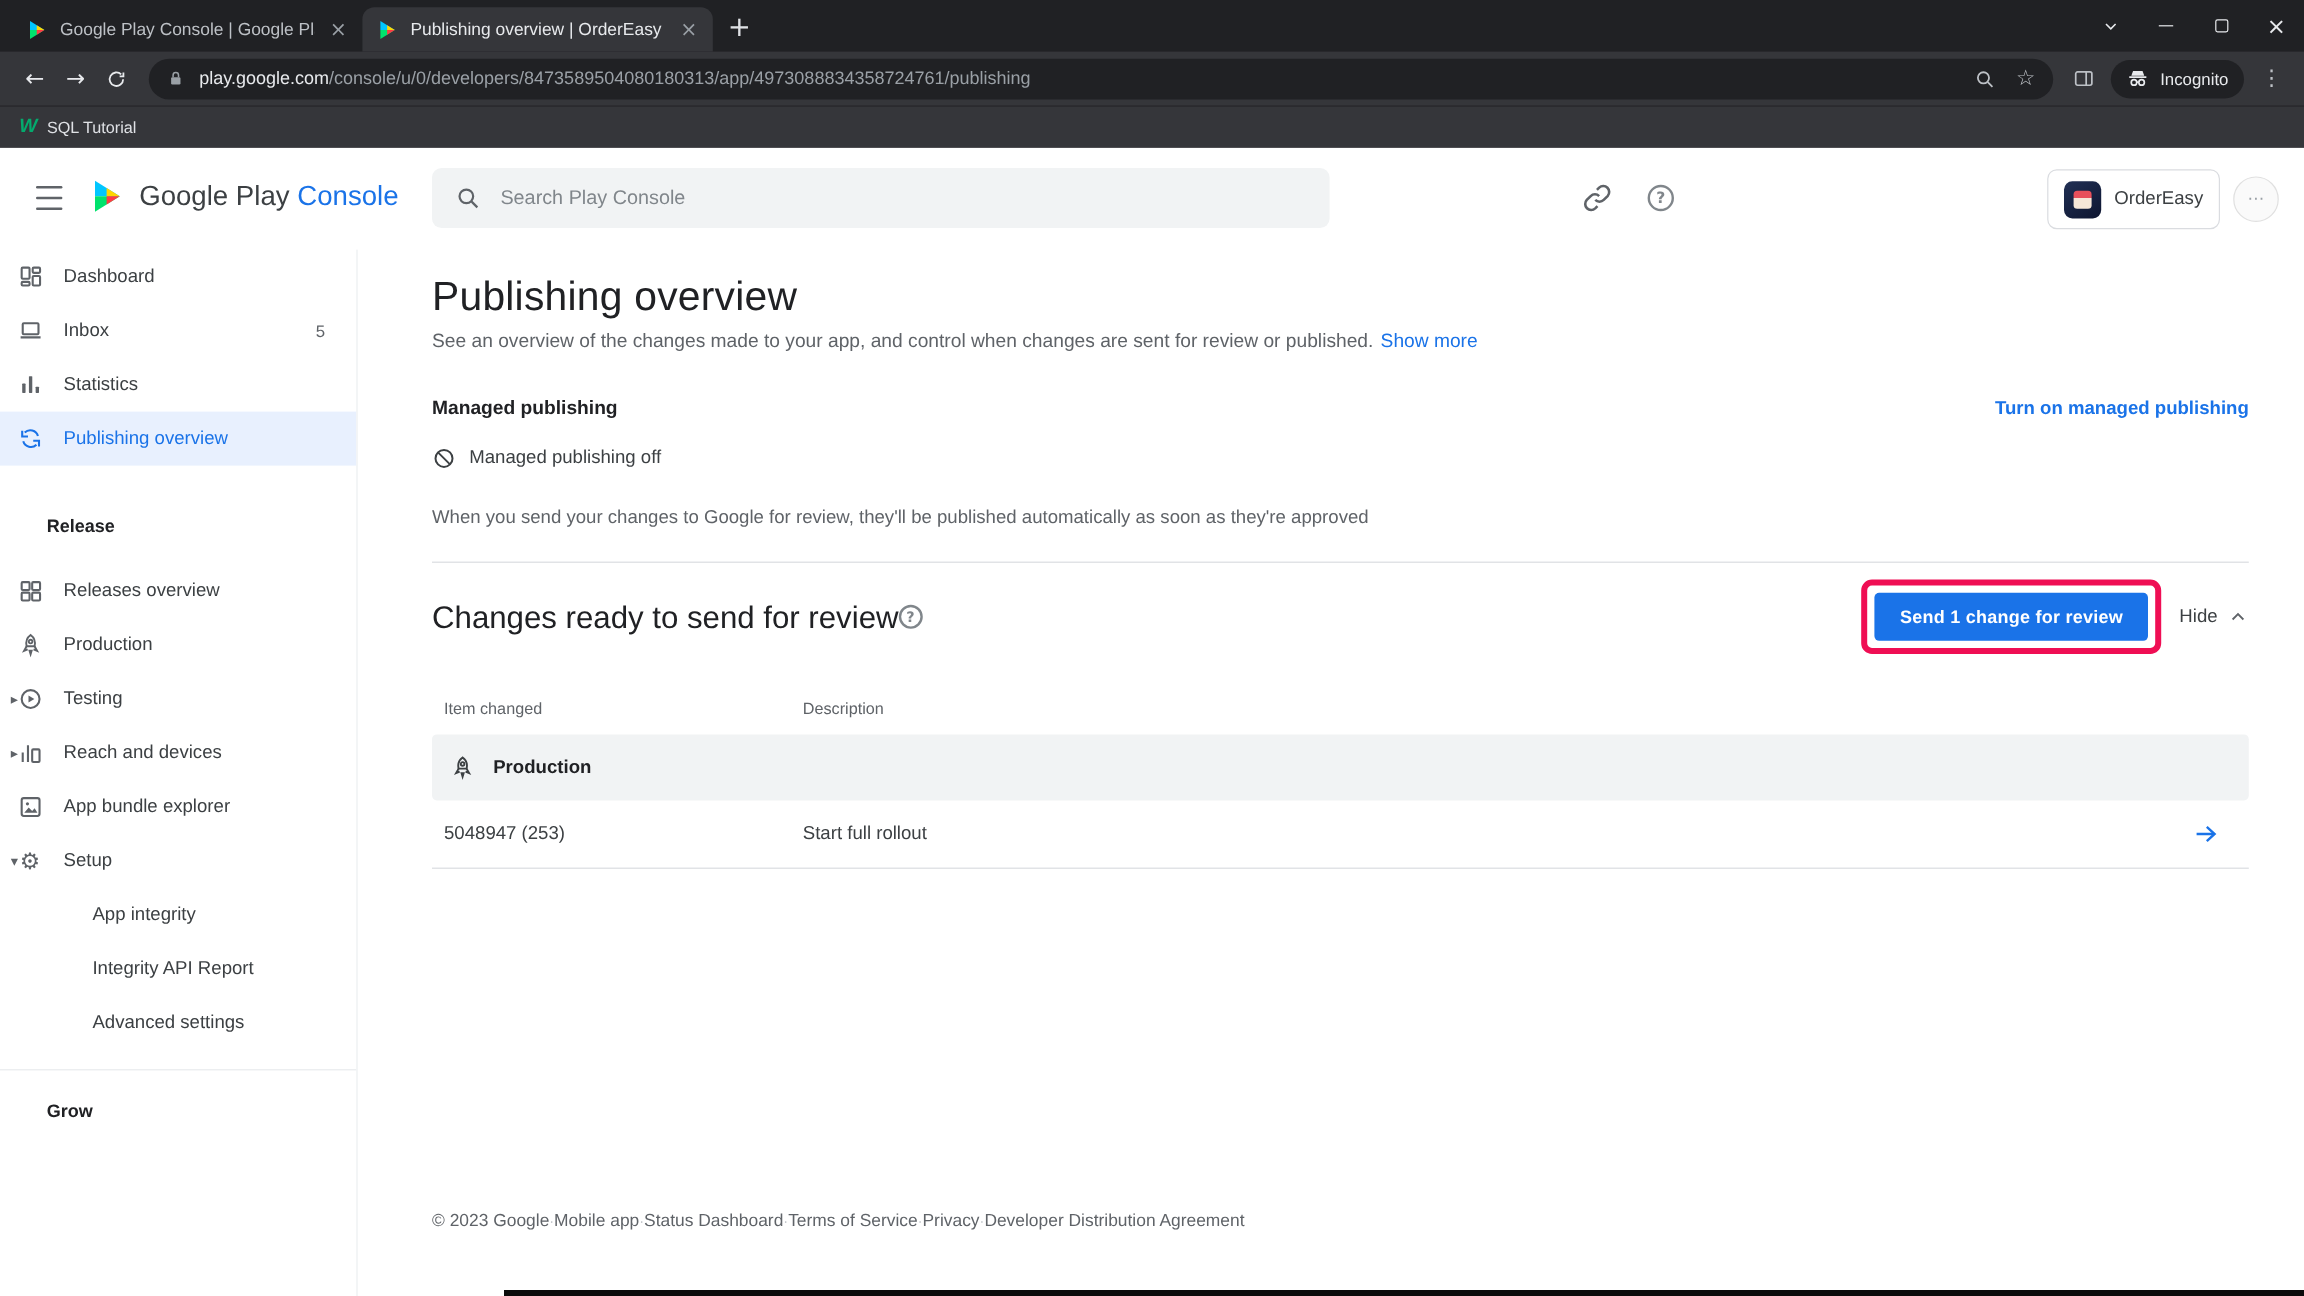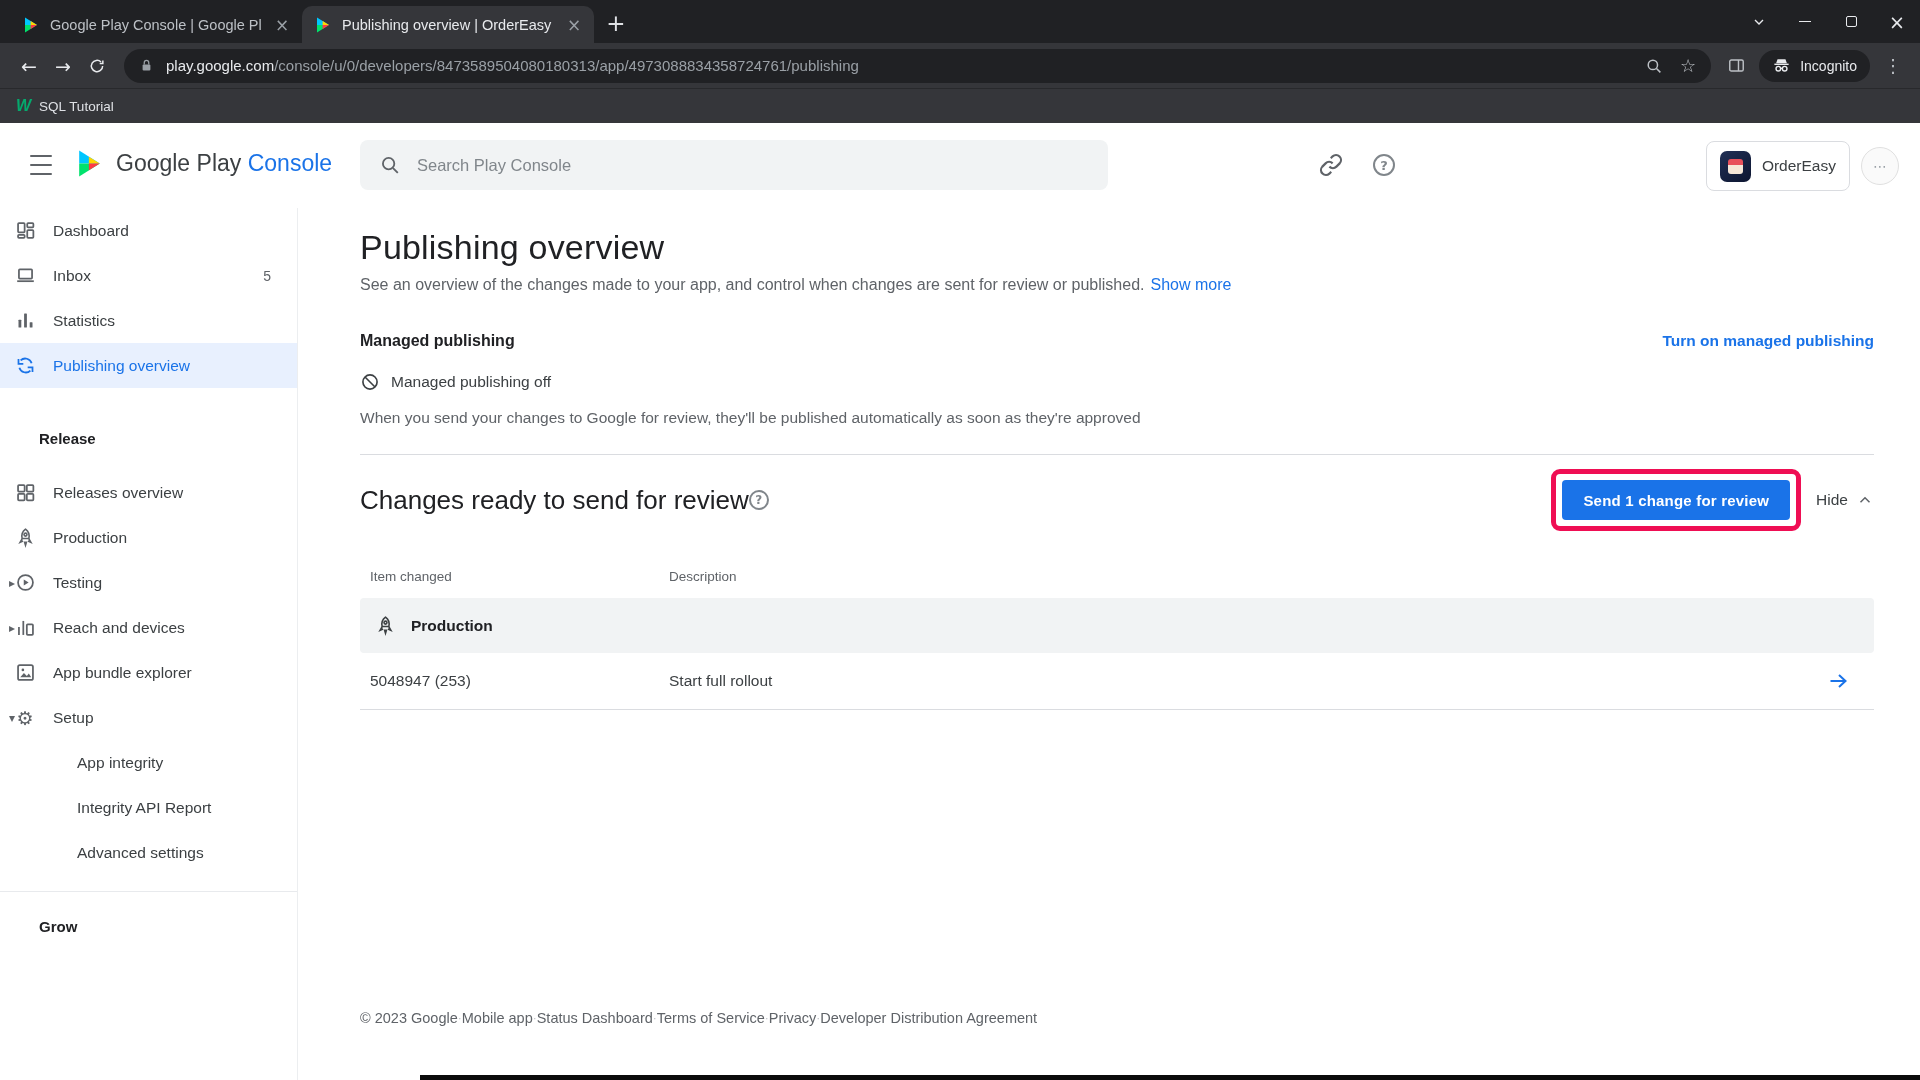--- a/index.html
+++ b/index.html
@@ -80,21 +80,21 @@
   .main{position:absolute;top:85px;left:298px;right:0;bottom:0;padding:0 46px 0 62px}
   .page-title{margin-top:20px;font-size:34px;font-weight:400;color:#202124;letter-spacing:.2px}
   .page-sub{margin-top:9px;font-size:16px;color:#5f6368}
   .link{color:var(--accent);cursor:pointer}
   .page-sub .link{margin-left:6px}
   .managed-head{margin-top:38px;display:flex;justify-content:space-between;align-items:center}
   .managed-title{font-size:16px;font-weight:700;color:#202124}
   .managed-link{font-size:15.5px;font-weight:700;color:var(--accent);cursor:pointer}
   .managed-status{margin-top:22px;display:flex;align-items:center;gap:11px;font-size:15.5px;color:#3c4043}
   .mp-off-icon{width:20px;height:20px;color:#3c4043;flex:none}
-  .managed-desc{margin-top:17px;font-size:15.5px;color:#5f6368}
+  .managed-desc{margin-top:31px;font-size:15.5px;color:#5f6368}
   .hr{border-top:1px solid #dadce0;margin-top:27px}
   .changes-head{margin-top:14px;display:flex;align-items:center}
   .changes-title{font-size:26px;font-weight:400;color:#202124;display:flex;align-items:center;}
   .changes-right{margin-left:auto;display:flex;gap:15px}
   .annotation{border:5px solid var(--annotation);border-radius:9px;padding:6px;background:transparent}
   .send-btn{height:40px;padding:0 21px;background:var(--accent);color:#fff;font-size:15px;font-weight:700;border:none;border-radius:4px;font-family:inherit;cursor:pointer;letter-spacing:.2px}
   .hide-toggle{display:flex;align-items:center;gap:8px;font-size:15.5px;color:#3c4043;cursor:pointer}
   .chev-up{width:18px;height:18px;color:#5f6368}
 
   .changes-table{margin-top:38px}

